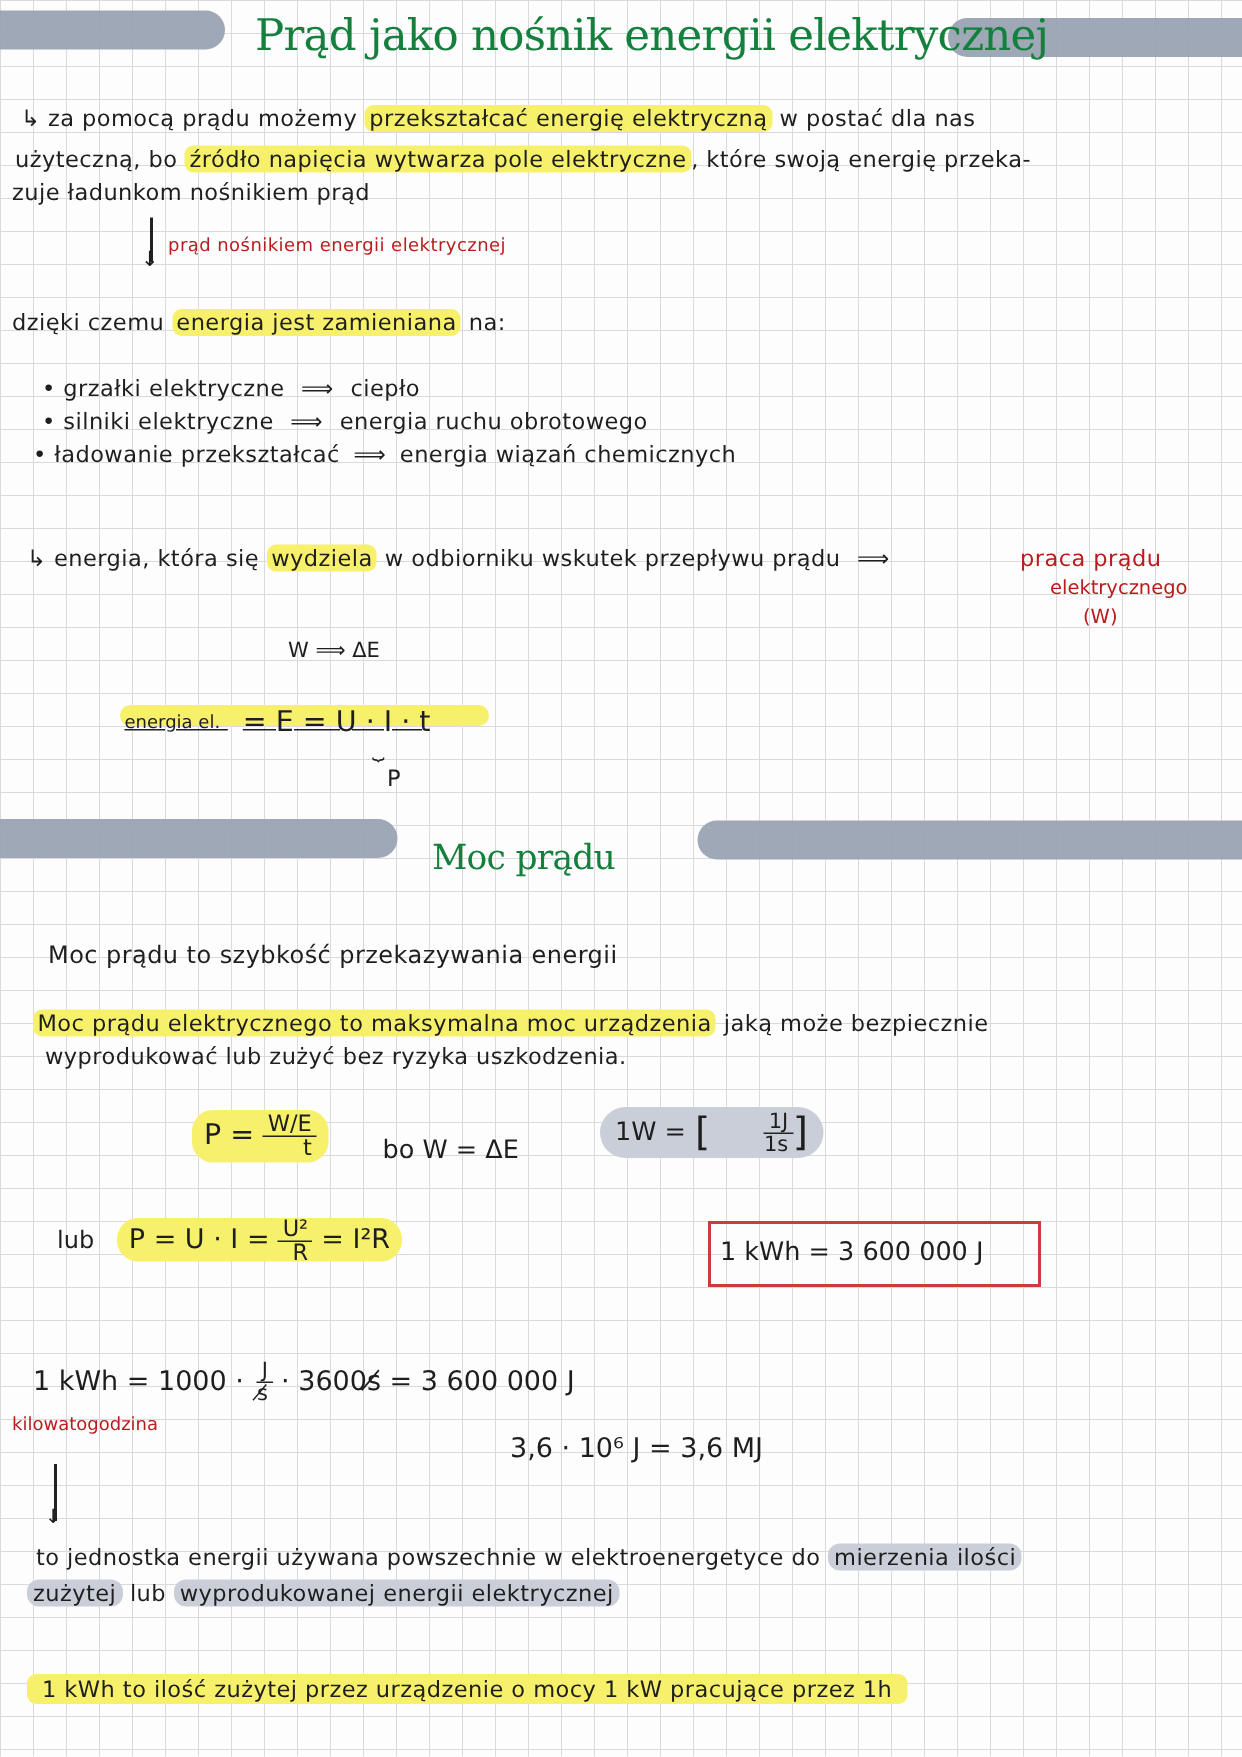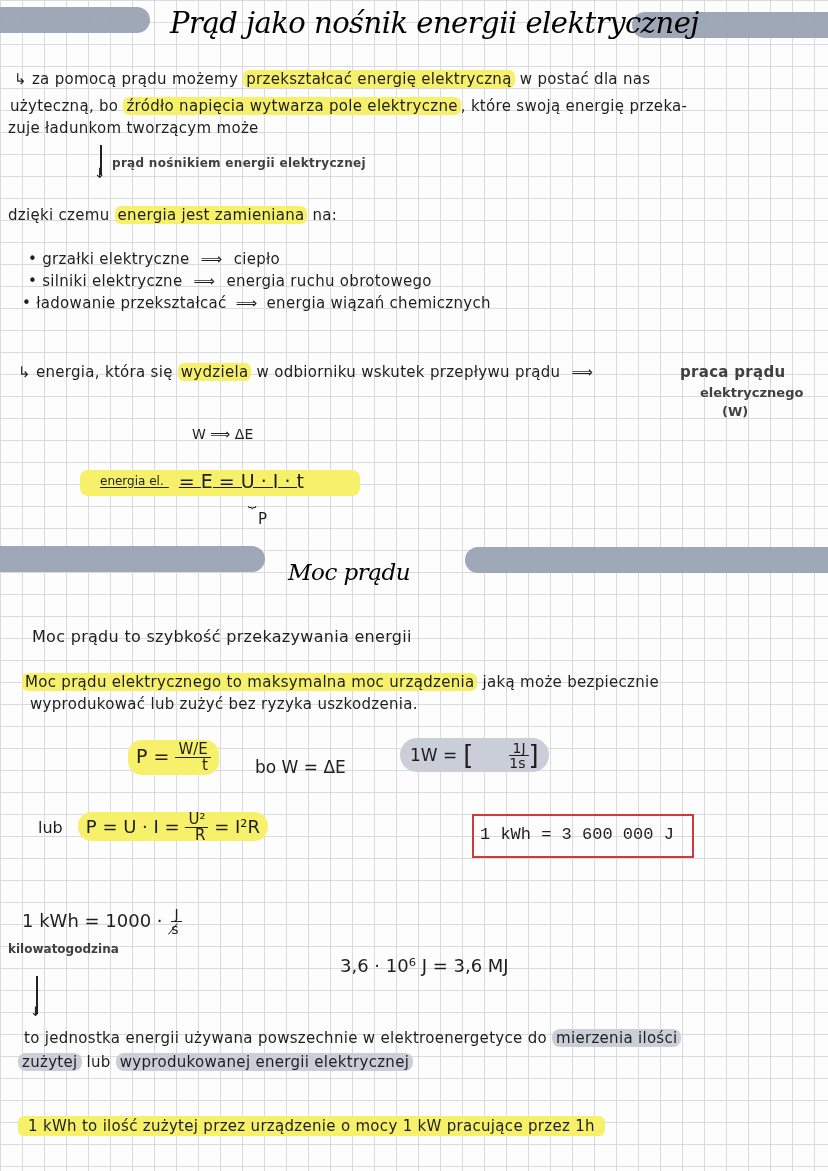--- a/index.html
+++ b/index.html
@@ -12,25 +12,25 @@
     background-size:22px 22px;
     background-position:0 0;
     font-family:"DejaVu Sans", sans-serif;
     color:#1e1e1e;
   }
   .abs { position:absolute; white-space:nowrap; }
   .bar { position:absolute; height:26px; background:#9aa3b3; opacity:0.95; }
   .bar.left { border-radius:0 14px 14px 0; }
   .bar.right { border-radius:14px 0 0 14px; }
   .title {
-    position:absolute; font-family:"DejaVu Serif", serif; font-style:italic;
-    color:#000000; white-space:nowrap; letter-spacing:-0.5px;
+    position:absolute; font-family:"DejaVu Serif", serif; 
+    color:#15803d; white-space:nowrap; letter-spacing:-0.5px;
   }
   .hand { font-size:15px; letter-spacing:0.3px; }
-  .blue { color:#404040;font-weight:bold; }
+  .blue { color:#b91c1c; }
   .hl { background:#f7f06a; border-radius:6px; padding:0 3px; }
   .hl-gray { background:#c9ced8; border-radius:8px; padding:0 4px; }
   .small { font-size:12px; }
   .formula { font-size:19px; }
   .box { position:absolute; border:2px solid #d13a3a; }
   .arrow-v { position:absolute; width:1.5px; background:#222; }
   .frac { display:inline-flex; flex-direction:column; align-items:flex-end; vertical-align:middle; line-height:1; }
   .frac .num { border-bottom:1.5px solid #222; padding:0 3px; }
   .frac .den { padding:0 3px; }
 </style>
@@ -40,21 +40,21 @@
 <div class="bar left" style="left:0; top:7px; width:150px;"></div>
 <div class="bar right" style="left:632px; top:12px; width:196px;"></div>
 <div class="title" style="left:170px; top:6px; font-size:29px;">Prąd jako nośnik energii elektrycznej</div>
 
 <div class="abs hand" style="left:14px; top:70px;">
   <span>↳ za pomocą prądu możemy </span><span class="hl">przekształcać energię elektryczną</span><span> w postać dla nas</span>
 </div>
 <div class="abs hand" style="left:10px; top:97px;">
   <span>użyteczną, bo </span><span class="hl">źródło napięcia wytwarza pole elektryczne</span><span>, które swoją energię przeka-</span>
 </div>
-<div class="abs hand" style="left:8px; top:119px;">zuje ładunkom tworzącym może</div>
+<div class="abs hand" style="left:8px; top:119px;">zuje ładunkom nośnikiem prąd</div>
 
 <div class="arrow-v" style="left:100px; top:145px; height:30px;"></div>
 <div class="abs" style="left:94px; top:165px; font-size:14px;">↓</div>
 <div class="abs hand small blue" style="left:112px; top:156px;">prąd nośnikiem energii elektrycznej</div>
 
 <div class="abs hand" style="left:8px; top:206px;">
   <span>dzięki czemu </span><span class="hl">energia jest zamieniana</span><span> na:</span>
 </div>
 
 <div class="abs hand" style="left:28px; top:250px;">
@@ -75,21 +75,21 @@
 
 <div class="abs hand" style="left:18px; top:363px;">
   <span>↳ energia, która się </span><span class="hl">wydziela</span><span> w odbiorniku wskutek przepływu prądu</span>
   <span style="margin:0 6px;">⟹</span>
 </div>
 <div class="abs hand blue" style="left:680px; top:363px;">praca prądu</div>
 <div class="abs small blue" style="left:700px; top:385px; font-size:13px;">elektrycznego</div>
 <div class="abs small blue" style="left:722px; top:404px; font-size:13px;">(W)</div>
 
 <div class="abs small" style="left:192px; top:426px; font-size:14px;">W ⟹ ΔE</div>
-<div class="abs" style="left:80px; top:470px; background:#f7f06a; border-radius:8px; padding:0 20px; height:26px; width:240px;text-decoration:underline;">
+<div class="abs" style="left:80px; top:470px; background:#f7f06a; border-radius:8px; padding:0 3px; height:14px; width:240px;text-decoration:underline;">
   <span class="small" style="font-size:12px; vertical-align:middle;">energia el.</span>
   <span class="formula" style="margin-left:10px; vertical-align:middle;">= E = U · I · t</span>
 </div>
 <div class="abs" style="left:248px; top:492px; font-size:14px;">⏟</div>
 <div class="abs" style="left:258px; top:510px; font-size:15px;">P</div>
 
 <div class="bar left" style="left:0; top:546px; width:265px;"></div>
 <div class="bar right" style="left:465px; top:547px; width:363px;"></div>
 <div class="title" style="left:288px; top:559px; font-size:23px;">Moc prądu</div>
 
@@ -120,30 +120,31 @@
   <span style="background:#f7f06a; border-radius:14px; padding:4px 8px; font-size:18px;">
     <span>P = U · I =</span>
     <span class="frac">
         <span class="num" style="font-size:15px;">U²</span>
         <span class="den" style="font-size:15px;">R</span>
       </span>
     <span>= I²R</span>
   </span>
 </div>
 
-<div class="box" style="left:472px; top:814px; width:218px; height:40px;font-family:Liberation Mono, monospace;">
+<div class="box" style="left:472px; top:814px; width:218px; height:40px;">
   <div style="padding:9px 6px; font-size:17px; white-space:nowrap;">1 kWh = 3 600 000 J</div>
 </div>
 
 <div class="abs" style="left:22px; top:907px; font-size:18px;">
   <span>1 kWh = 1000 ·</span>
   <span class="frac">
       <span class="num" style="font-size:14px;">J</span>
       <span class="den" style="font-size:14px;">s̸</span>
     </span>
+  <span>· 3600s̸ = 3 600 000 J</span>
 </div>
 <div class="abs blue" style="left:8px; top:942px; font-size:12px;">kilowatogodzina</div>
 <div class="abs" style="left:340px; top:955px; font-size:18px;">3,6 · 10⁶ J = 3,6 MJ</div>
 
 <div class="arrow-v" style="left:36px; top:976px; height:38px;"></div>
 <div class="abs" style="left:30px; top:1004px; font-size:13px;">↓</div>
 
 <div class="abs hand" style="left:24px; top:1029px; font-size:15px;">
   <span>to jednostka energii używana powszechnie w elektroenergetyce do </span><span class="hl-gray">mierzenia ilości</span>
 </div>

